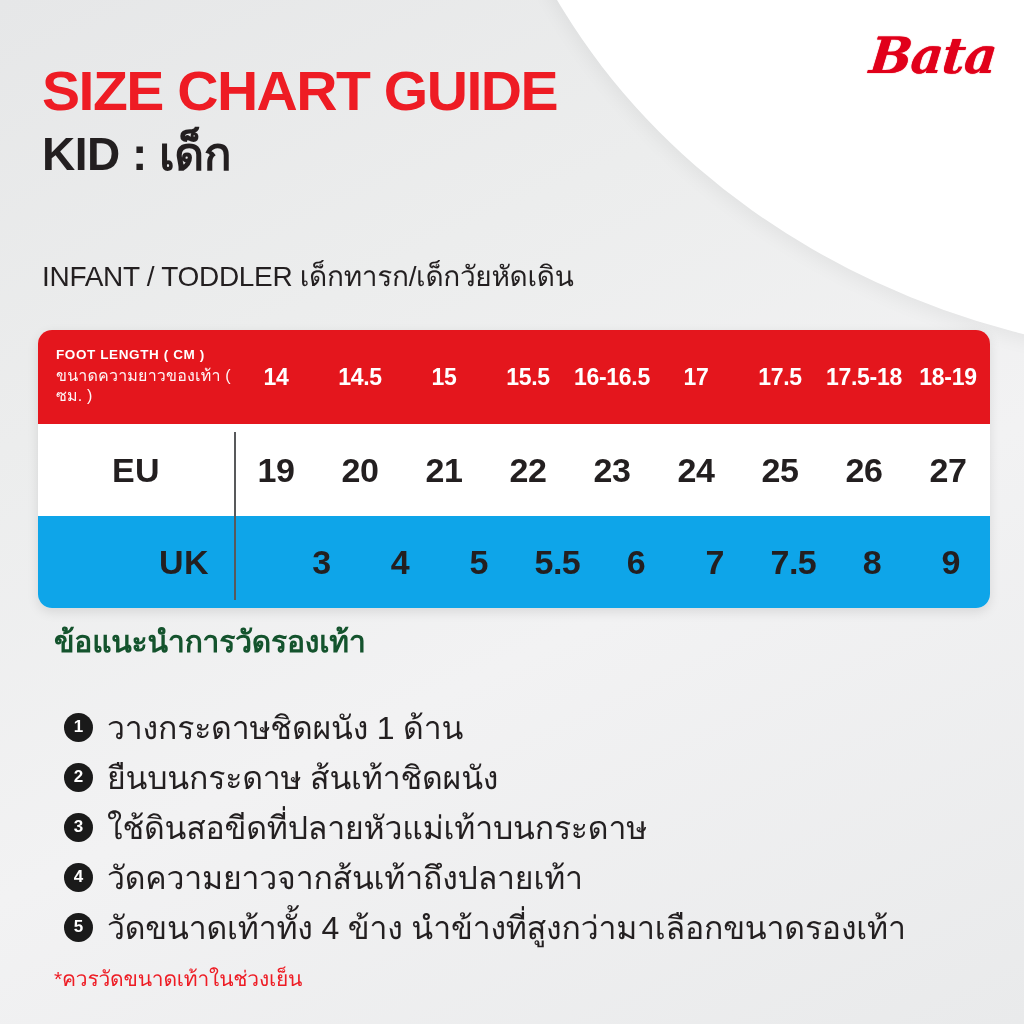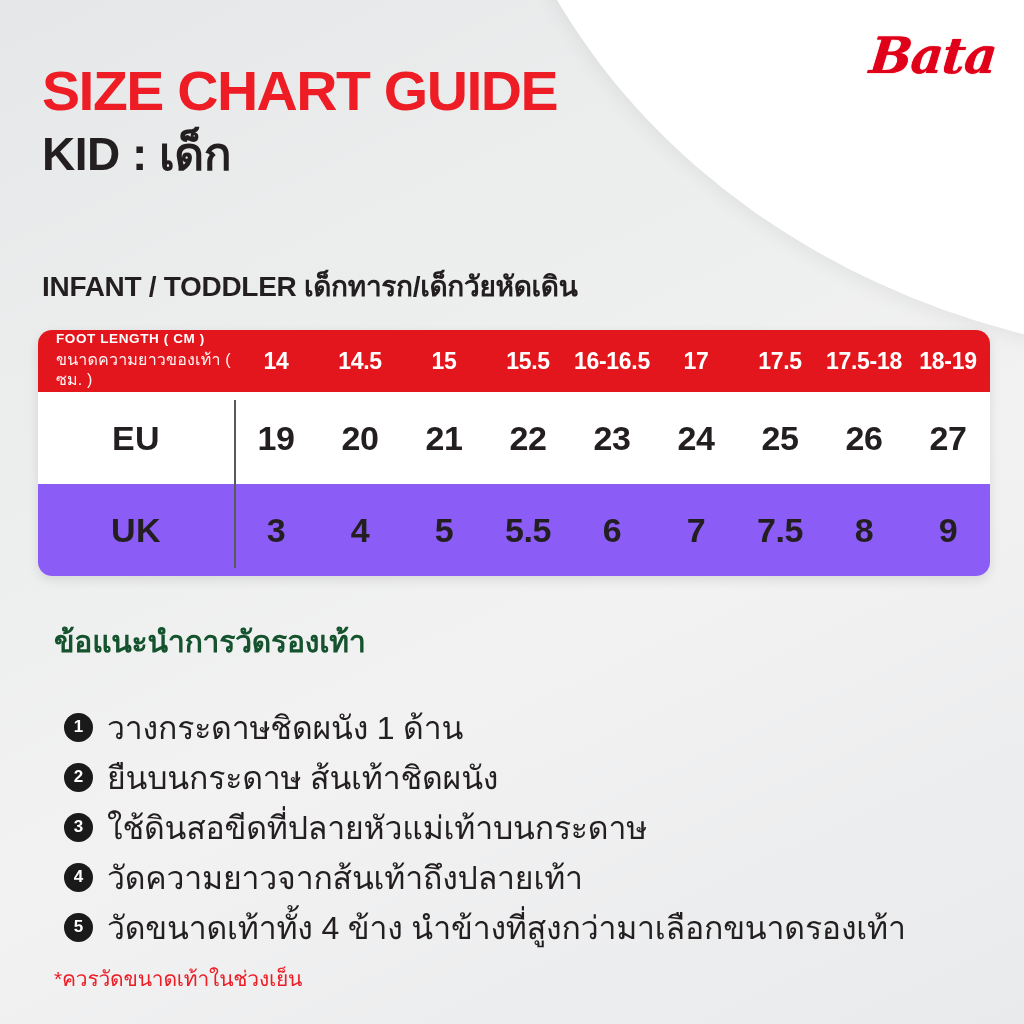--- a/index.html
+++ b/index.html
@@ -52,40 +52,40 @@
   }
   .h2{
     color:#231f20;
     font-size:46px; font-weight:bold;
     letter-spacing:-0.5px;
     margin-top:10px;
     line-height:1.1;
   }
 
   .section-title{
-    position:absolute; left:42px; top:264px; z-index:2;
+    position:absolute; left:42px; top:254px; z-index:2;
     color:#231f20;
-    font-size:28px; font-weight:bold;
+    font-size:28px; font-weight:normal;
     letter-spacing:-0.3px;
   }
 
   
   .card{
     position:absolute; left:38px; top:330px;
     width:952px;
     border-radius:14px;
     overflow:hidden;
     box-shadow:0 4px 12px rgba(0,0,0,.10);
     z-index:2;
     background:#fff;
   }
   .row{ display:flex; align-items:center; }
   .hdr{
     background:#e4161d;
-    height:62px;
+    height:94px;
     color:#fff;
   }
   .hdr .label{
     width:196px; flex:0 0 196px;
     padding-left:18px;
   }
   .hdr .label .en{
     font-size:13.5px; font-weight:bold; letter-spacing:.6px;
     line-height:1.25;
   }
@@ -93,21 +93,21 @@
     font-size:16px; font-weight:normal; letter-spacing:.2px;
     line-height:1.3; margin-top:2px; opacity:.96;
   }
   .hdr .cell{
     flex:1 1 0; text-align:center;
     font-size:23px; font-weight:bold; letter-spacing:-.3px;
   }
 
   .drow{ height:92px; position:relative; }
   .drow.white{ background:#ffffff; }
-  .drow.grey { background:#8b5cf6; }
+  .drow.grey { background:#0ea5e9;padding-left:48px; }
   .drow .label{
     width:196px; flex:0 0 196px;
     text-align:center;
     font-size:34px; font-weight:bold; color:#231f20;
     letter-spacing:.5px;
   }
   .drow .cell{
     flex:1 1 0; text-align:center;
     font-size:34px; font-weight:bold; color:#231f20;
     letter-spacing:-.5px;

